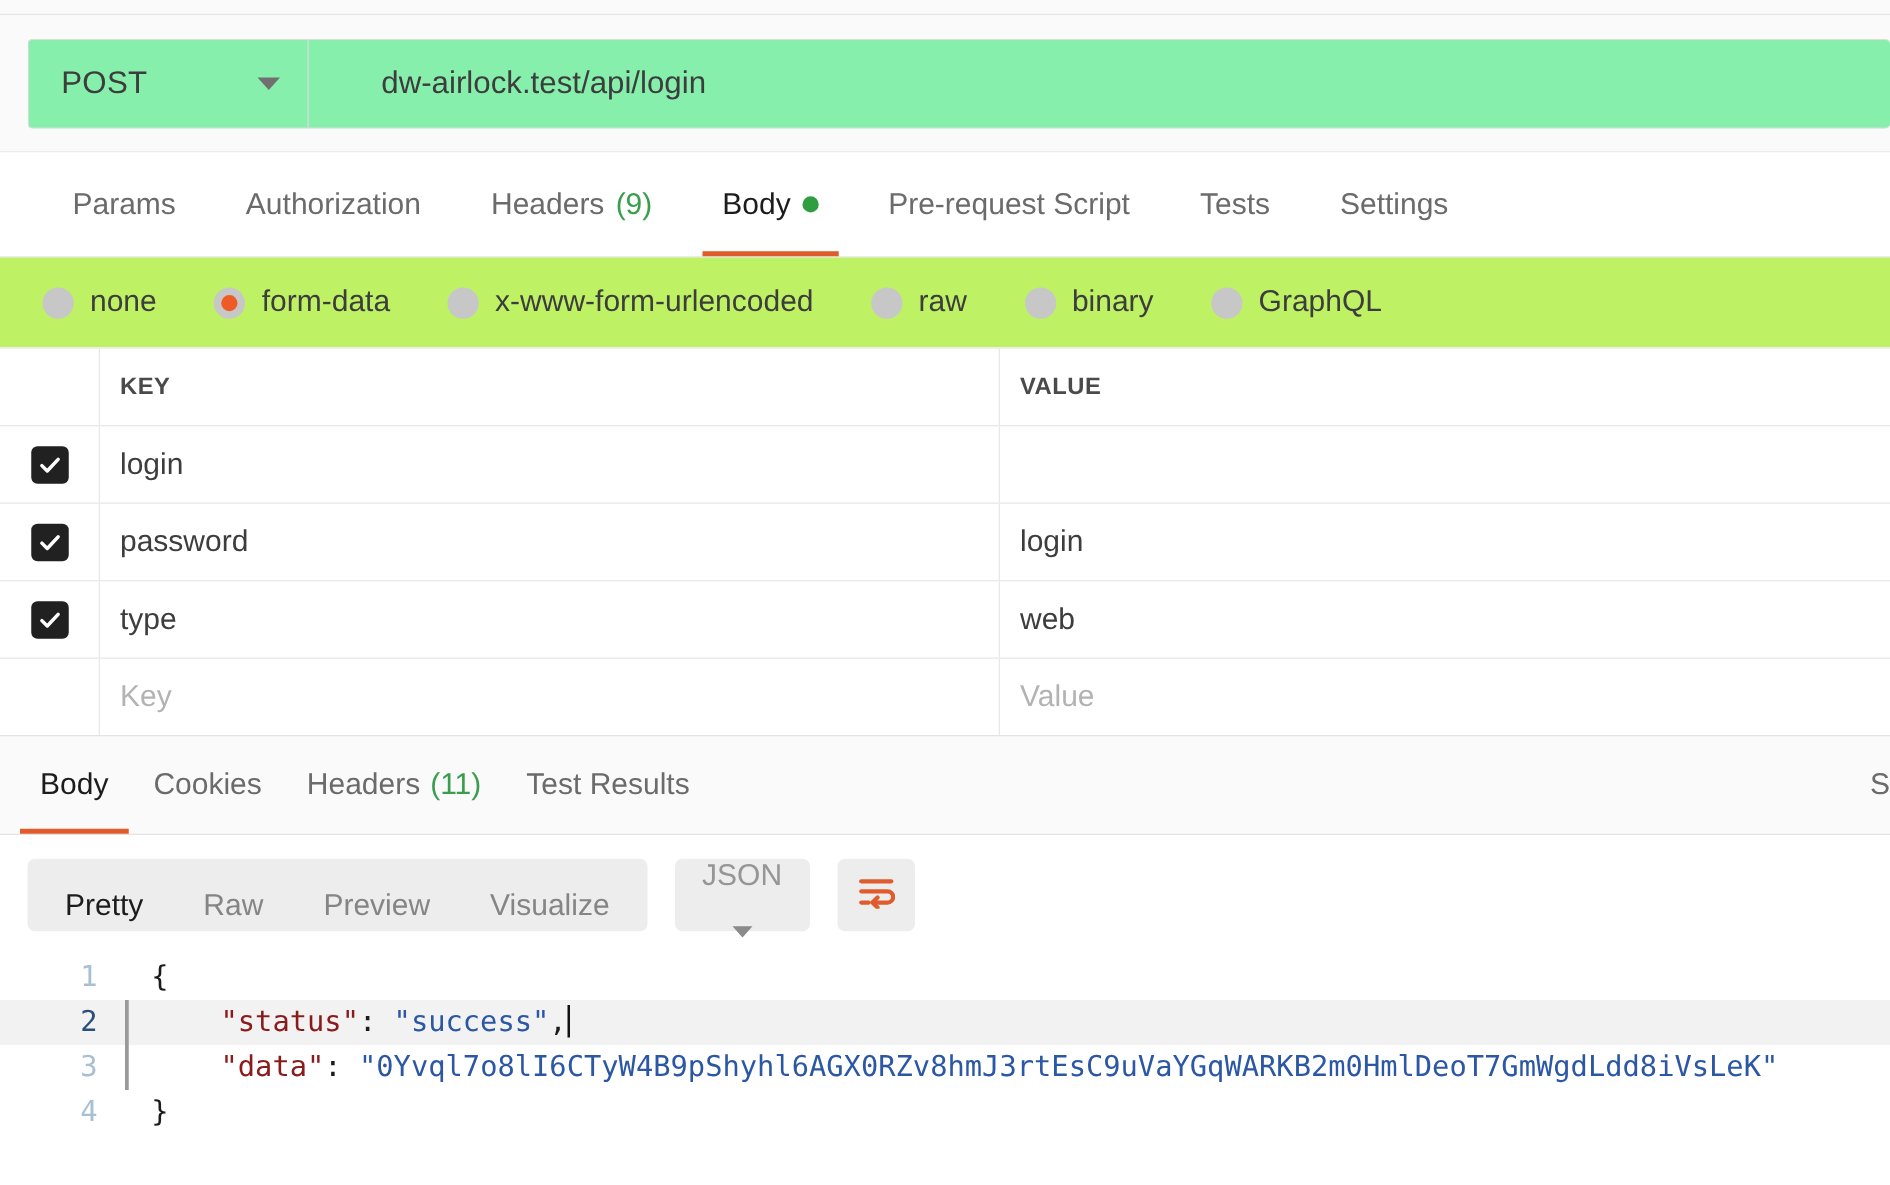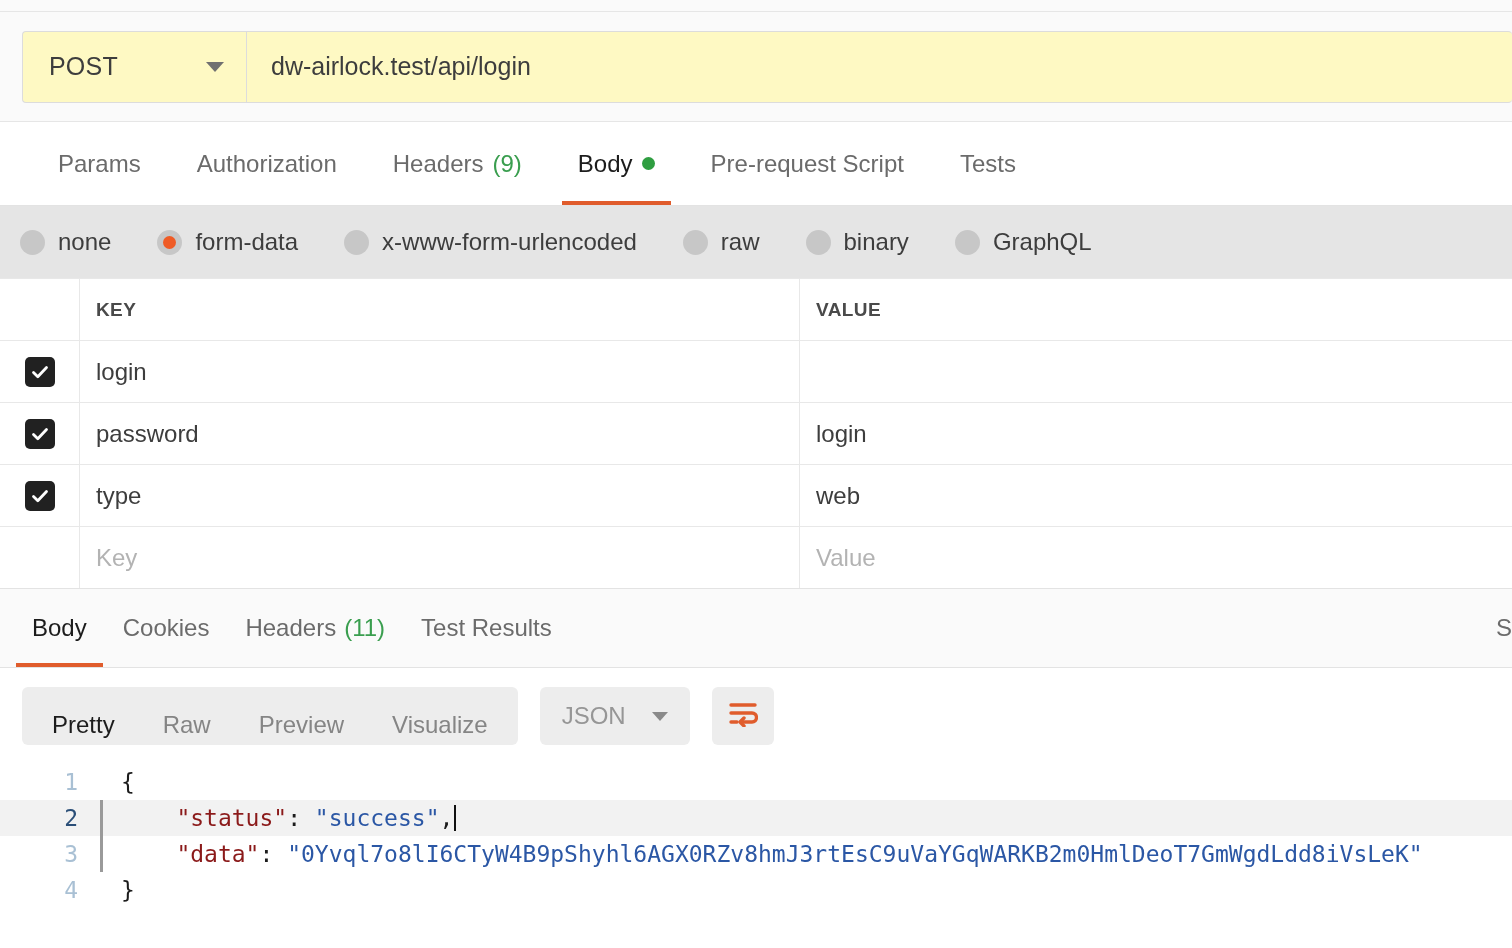--- a/index.html
+++ b/index.html
@@ -26,24 +26,25 @@
     background: #fafafa;
     display: flex;
     align-items: center;
     padding: 0 0 0 22px;
     border-bottom: 1px solid #e6e6e6;
   }
   .url-bar {
     display: flex;
     flex: 1;
     height: 72px;
-    background: #fef9c3;
+    background: #86efac;
     border: 1px solid #dcdcdc;
     border-radius: 4px;
     border-right: none;
+    gap: 34px;
   }
   .method-select {
     width: 224px;
     display: flex;
     align-items: center;
     justify-content: space-between;
     padding: 0 22px 0 26px;
     border-right: 1px solid #dcdcdc;
     cursor: pointer;
   }
@@ -105,22 +106,22 @@
     border-radius: 50%;
     background: #2f9e41;
     display: inline-block;
   }
 
   
   .radio-row {
     height: 72px;
     display: flex;
     align-items: center;
-    padding-left: 20px;
-    background: #e5e5e5;
+    padding-left: 34px;
+    background: #bef264;
   }
   .radio-opt {
     display: flex;
     align-items: center;
     gap: 13px;
     margin-right: 46px;
     cursor: pointer;
     font-size: 24px;
     color: #3d3d3d;
     white-space: nowrap;
@@ -276,20 +277,21 @@
   .pill.active { color: #1c1c1c; }
   .fmt-select {
     display: flex;
     align-items: center;
     gap: 26px;
     background: #ededed;
     border-radius: 6px;
     height: 58px;
     padding: 0 22px;
     cursor: pointer;
+    flex-direction: column;
   }
   .fmt-label {
     font-size: 24px;
     color: #969696;
   }
   .caret-sm {
     width: 0; height: 0;
     border-left: 8px solid transparent;
     border-right: 8px solid transparent;
     border-top: 9px solid #8a8a8a;
@@ -379,20 +381,23 @@
   <div class="req-tab active">
     <span>Body</span>
     <span class="dot-green"></span>
   </div>
   <div class="req-tab">
     <span>Pre-request Script</span>
   </div>
   <div class="req-tab">
     <span>Tests</span>
   </div>
+  <div class="req-tab">
+    <span>Settings</span>
+  </div>
 </div>
 
 <div class="radio-row">
   <div class="radio-opt">
     <span class="radio-circle"></span>
     <span>none</span>
   </div>
   <div class="radio-opt">
     <span class="radio-circle checked"></span>
     <span>form-data</span>

